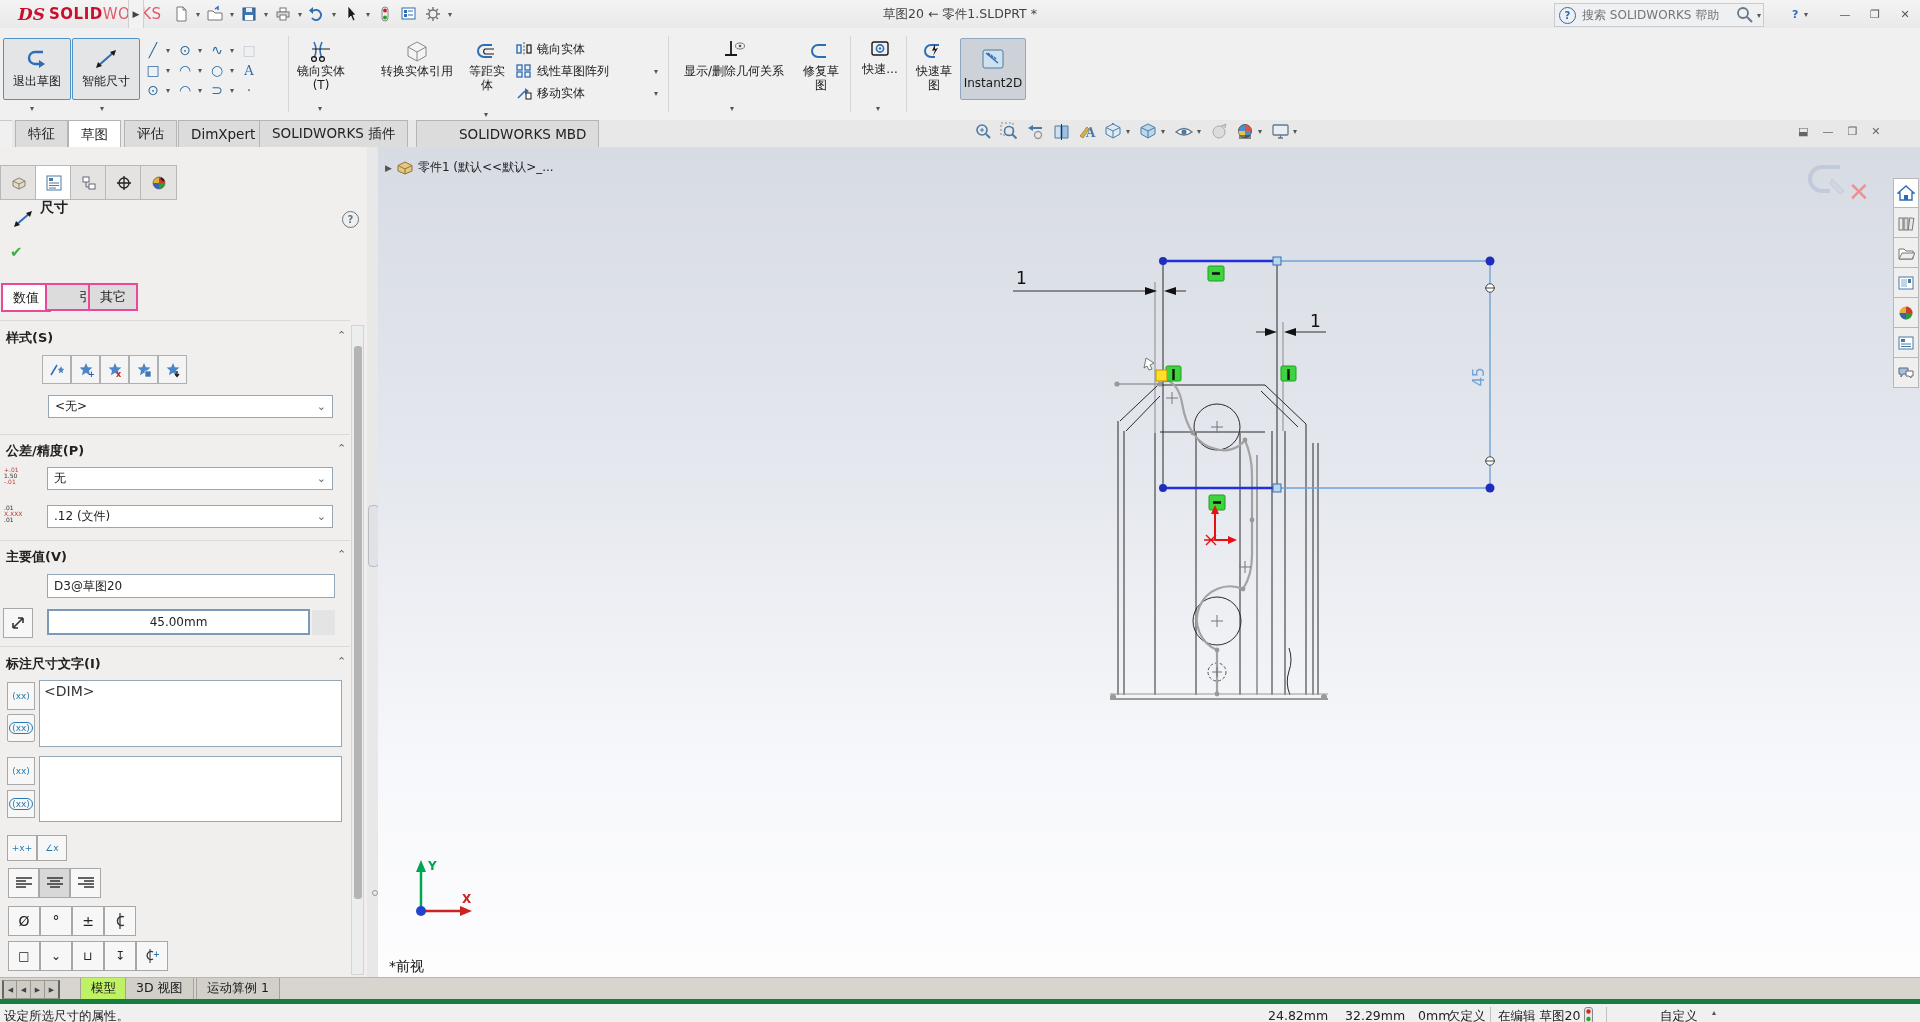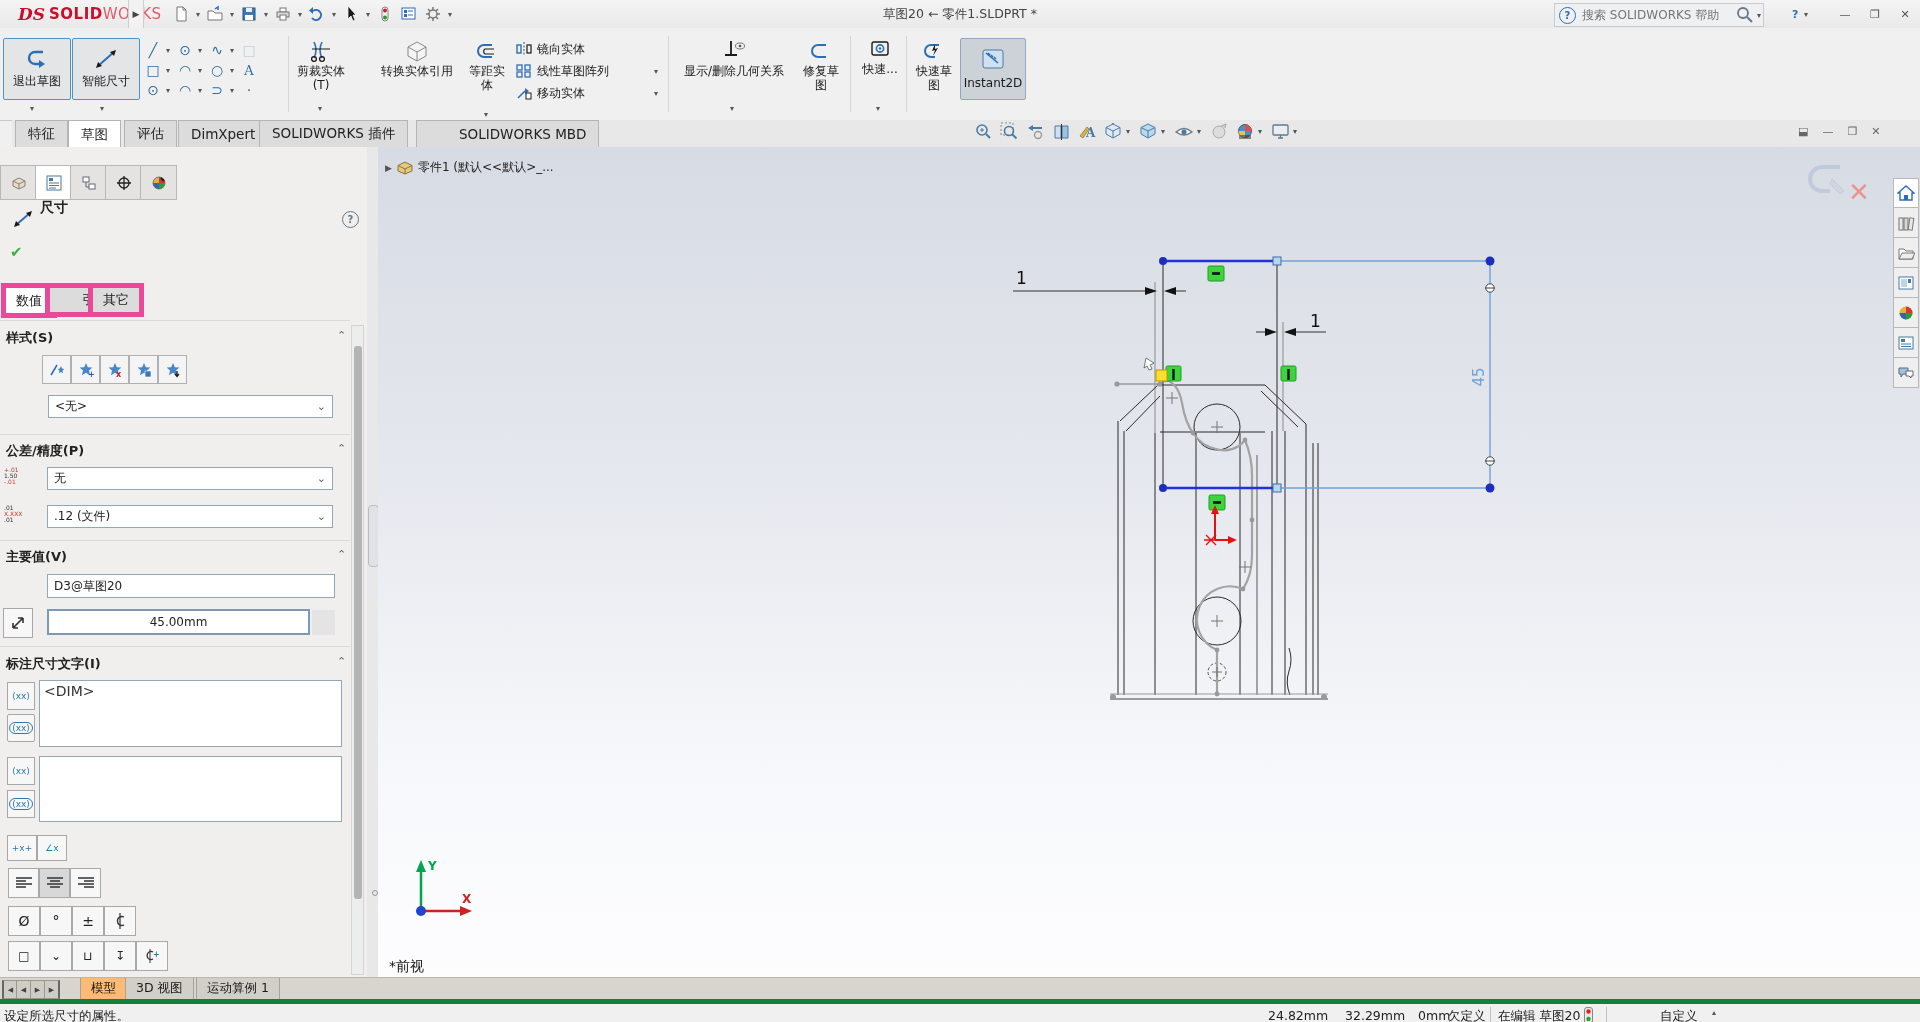--- a/index.html
+++ b/index.html
@@ -45,21 +45,21 @@
   .ctab.active{background:#fff;font-weight:normal;height:27px;}
   .hud{top:2px;display:flex;align-items:center;gap:7px;}
   .hudbtn{display:flex;align-items:center;gap:1px;}
   .winctl{top:5px;display:flex;gap:14px;color:#666;font-size:11px;}
   
   #main{left:0;top:147px;width:1920px;height:830px;}
   #pm{left:0;top:0;width:367px;height:830px;background:#f0efee;border-right:1px solid #c4c4c4;}
   .pmtab{top:18px;width:35px;height:33px;background:#e4e3e2;border:1px solid #b8b8b8;display:flex;align-items:center;justify-content:center;}
   .pmtab.active{background:#fff;}
   .pm-h{font-weight:bold;font-size:14px;color:#222;}
-  .vtab{top:136px;height:24px;background:#dcdcdc;border:5px solid #ec4899;display:flex;align-items:center;justify-content:center;font-size:13px;padding:0 10px;}
+  .vtab{top:136px;height:24px;background:#dcdcdc;border:2px solid #ec4899;display:flex;align-items:center;justify-content:center;font-size:13px;padding:0 10px;}
   .vtab.active{background:#fdfdfd;height:25px;}
   .sec-h{font-weight:bold;font-size:13px;color:#222;}
   .chev{color:#666;font-size:11px;}
   .hr{left:0;width:350px;height:1px;background:#d9d9d9;}
   .field,.dropdown{background:#fff;border:1px solid #94a7b7;font-size:12px;color:#222;display:flex;align-items:center;padding:0 6px;box-sizing:border-box;}
   .dropdown .dv{flex:1;}
   .starbtn{width:27px;height:27px;background:#f4f4f4;border:1px solid #b0b0b0;display:flex;align-items:center;justify-content:center;}
   .tolicon{font-size:6px;line-height:6px;color:#333;text-align:left;}
   .tolicon .red{color:#c0392b;}
   .sqbtn{background:#f7f7f7;border:1px solid #a8a8a8;display:flex;align-items:center;justify-content:center;color:#222;}
@@ -76,21 +76,21 @@
   #tree-item{left:7px;top:12px;display:flex;align-items:center;gap:5px;font-size:12px;color:#222;}
   #confirm-x{left:1470px;top:30px;font-size:26px;font-weight:bold;color:#e89494;}
   #confirm-pencil{left:1428px;top:16px;opacity:.55;}
   #taskpane{right:0;top:31px;width:27px;}
   .tp{width:26px;height:30px;background:#efefef;border:1px solid #b8b8b8;border-top:none;display:flex;align-items:center;justify-content:center;box-sizing:border-box;}
   .tp:first-child{border-top:1px solid #b8b8b8;background:#fff;}
   
   #bottombar{left:0;top:977px;width:1920px;height:22px;background:#d8d5cf;border-top:1px solid #b9b6b0;}
   .navb{top:2px;width:13px;height:17px;background:#cfccc6;border:1px solid #9a978f;color:#444;font-size:7px;display:flex;align-items:center;justify-content:center;}
   .btab{top:0;height:21px;background:#d2cfc9;border:1px solid #a6a39b;border-top:none;display:flex;align-items:center;justify-content:center;font-size:12.5px;padding:0 10px;}
-  .btab.active{background:#fdba74;}
+  .btab.active{background:#bef264;}
   #statusbar{left:0;top:999px;width:1920px;height:23px;background:#f0f0f0;border-top:5px solid #15803d;font-size:12.5px;color:#222;}
   .st{top:4px;}
   .stsep{top:3px;width:1px;height:17px;background:#c0c0c0;}
 </style>
 </head>
 <body>
 
 <div id="titlebar" class="abs">
   <div class="abs logo">
     <span class="ds">DS</span>
@@ -228,21 +228,21 @@
 
   <div class="abs rsep" style="left:288px;"></div>
 
   <div class="abs ritem" style="left:292px;top:12px;width:58px;">
     <svg width="22" height="24">
         <path d="M4,2 q4,8 0,16 M12,2 q-4,8 0,16" fill="none" stroke="#2e6db4" stroke-width="1.6"></path>
         <circle cx="4" cy="19" r="2.4" fill="none" stroke="#1a1a1a" stroke-width="1.3"></circle>
         <circle cx="12" cy="19" r="2.4" fill="none" stroke="#1a1a1a" stroke-width="1.3"></circle>
         <path d="M2,9 h18" stroke="#1a1a1a"></path>
       </svg>
-    <span class="rlbl">剪裁实体(T)</span>
+    <span class="rlbl">镜向实体(T)</span>
   </div>
   <span class="abs arrow-under" style="left:318px;">▾</span>
 
   <div class="abs ritem" style="left:372px;top:12px;width:90px;">
     <svg width="24" height="24">
         <polygon points="12,2 21,7 21,16 12,21 3,16 3,7" fill="#f4f4f4" stroke="#888"></polygon>
         <path d="M3,7 L12,12 L21,7 M12,12 V21" fill="none" stroke="#888"></path>
       </svg>
     <span class="rlbl">转换实体引用</span>
   </div>

